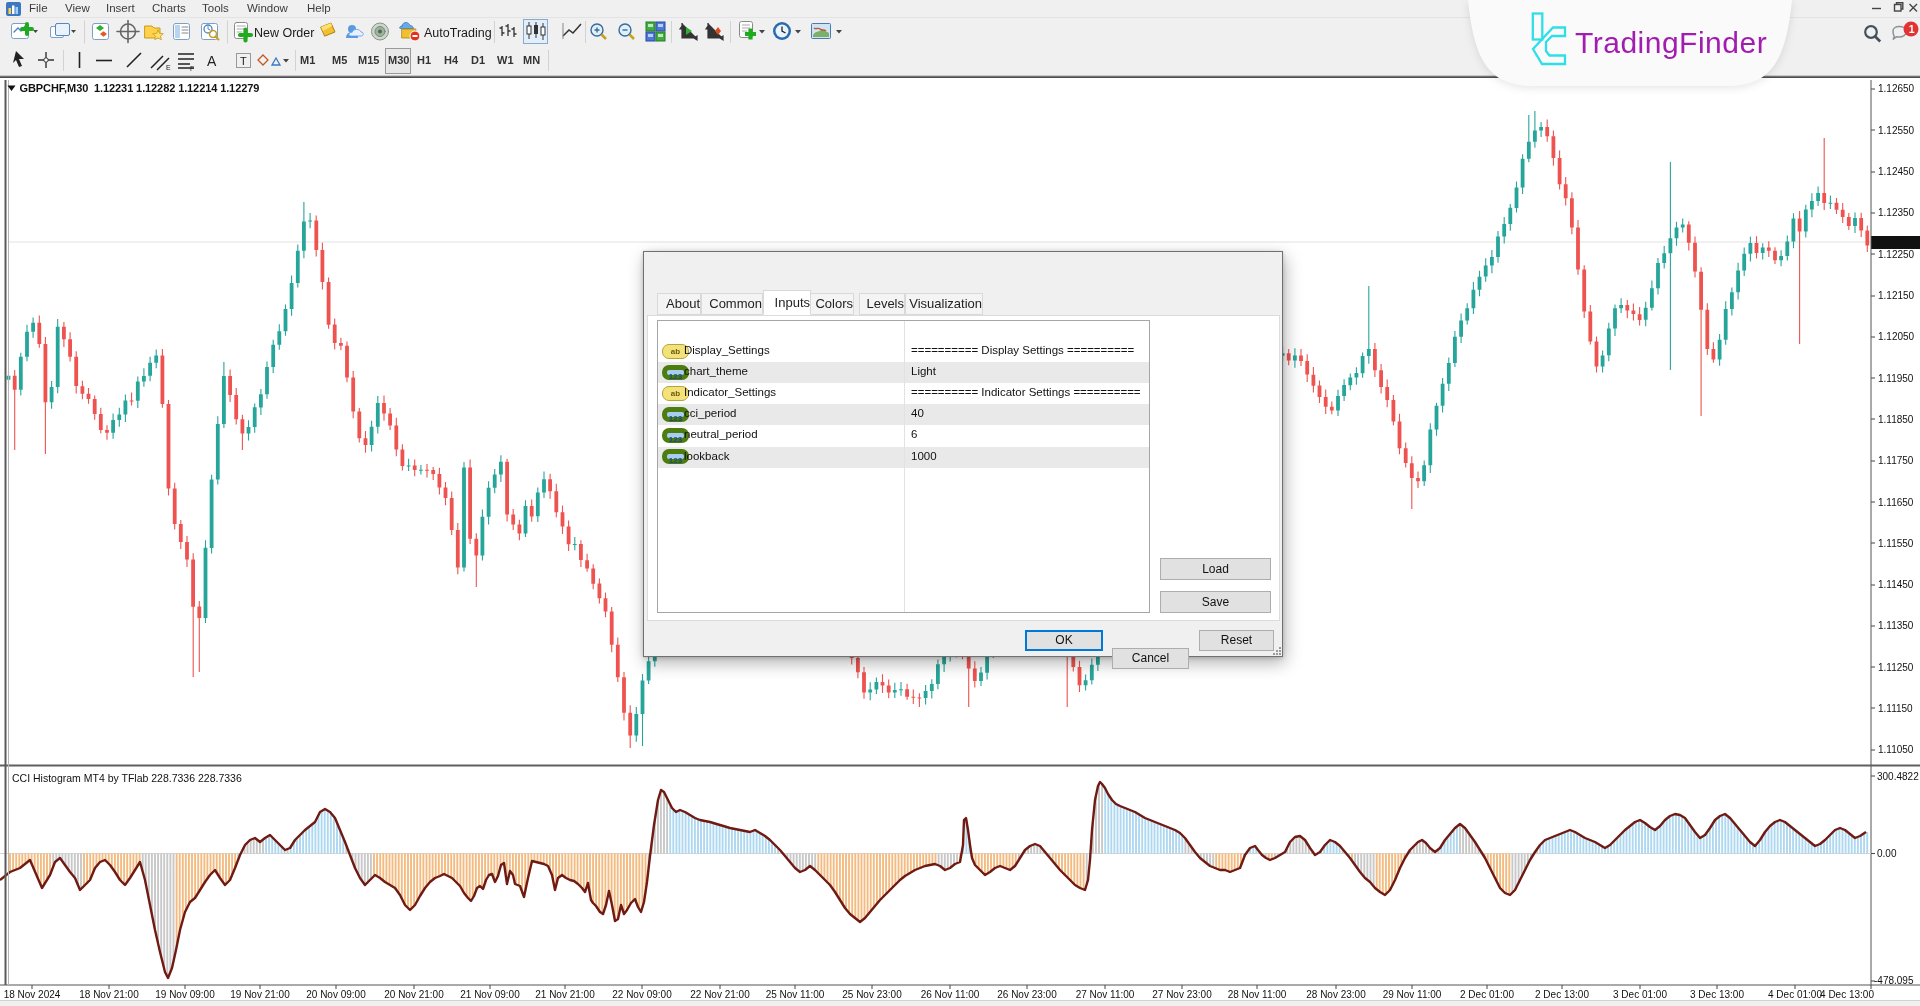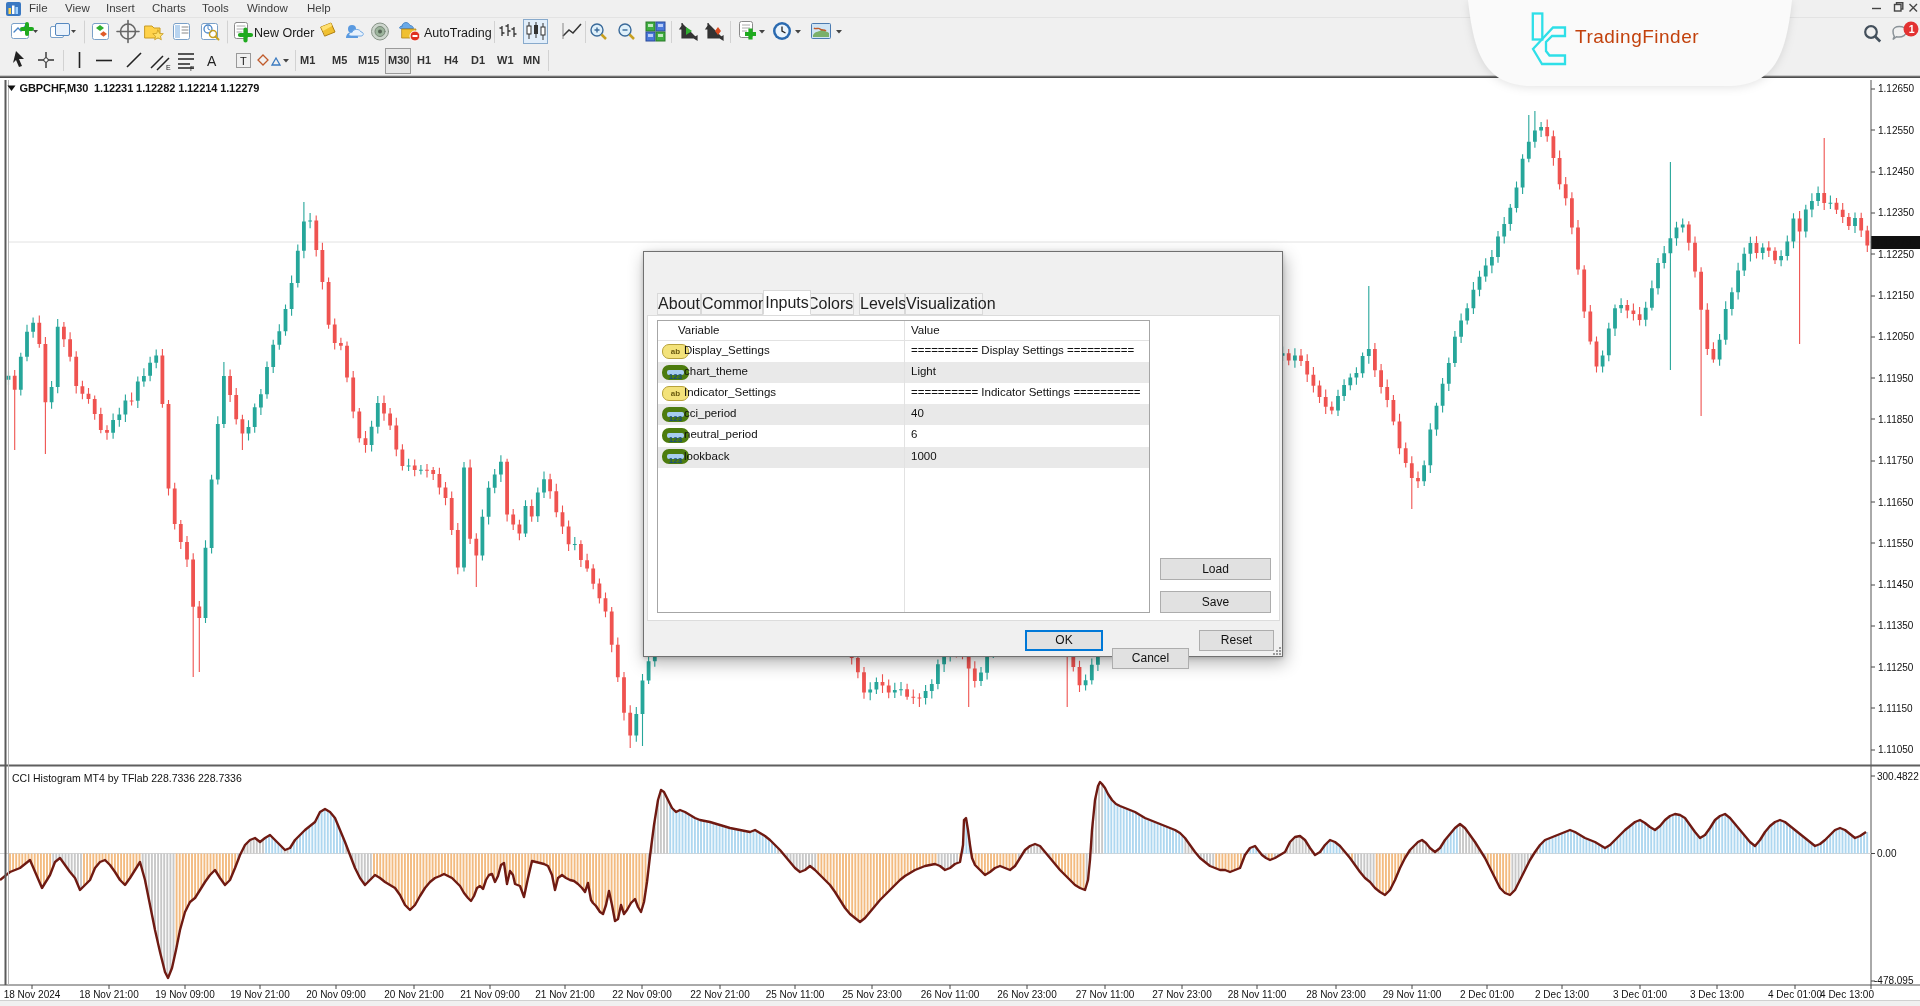--- a/index.html
+++ b/index.html
@@ -6,28 +6,28 @@
 #menubar{position:absolute;left:0;top:0;width:1920px;height:18px;background:#f0f0f0;border-bottom:1px solid #e3e3e3}
 #menubar span{position:absolute;top:2px;font-size:11.5px;color:#3c3c3c}
 #tb1{position:absolute;left:0;top:18px;width:1920px;height:29px;background:#f0f0f0}
 #tb2{position:absolute;left:0;top:47px;width:1920px;height:29px;background:#f0f0f0;border-bottom:1px solid #c9c9c9}
 .tbtxt{position:absolute;top:8px;font-size:12.5px;color:#1a1a1a}
 .tf{position:absolute;top:7px;font-size:11px;color:#333;font-weight:bold}
 #chart{position:absolute;left:0;top:0;width:1920px;height:1006px}
 #statusbar{position:absolute;left:0;top:1000px;width:1920px;height:6px;background:#f0f0f0;border-top:1px solid #d0d0d0}
 
 #wm{position:absolute;left:1455px;top:0;width:350px;height:92px}
-#wmtext{position:absolute;left:120px;top:26px;font-size:19px;color:#c2410c;letter-spacing:0.5px}
+#wmtext{position:absolute;left:120px;top:26px;font-size:30px;color:#a21caf;letter-spacing:0.5px}
 
 #dlg{position:absolute;left:643px;top:251px;width:640px;height:406px;background:#f0f0f0;border:1px solid #707070;box-shadow:2px 6px 16px rgba(0,0,0,.30),0 1px 4px rgba(0,0,0,.18)}
 #dlgtitle{position:absolute;left:0;top:0;width:100%;height:31px;background:#fff}
 #dlgtitle .t{position:absolute;left:10px;top:9px;font-size:12px;color:#1a1a1a}
 #dlgtitle .q{position:absolute;left:568px;top:8px;font-size:13px;color:#333}
 #dlgtitle .x{position:absolute;left:613px;top:7px;font-size:13px;color:#333}
-.tab{position:absolute;top:41px;height:22px;background:#f4f4f4;border:1px solid #d9d9d9;font-size:16px;color:#222;text-align:center;line-height:20px}
+.tab{position:absolute;top:41px;height:22px;background:#f4f4f4;border:1px solid #d9d9d9;font-size:13px;color:#222;text-align:right;line-height:20px}
 .tabsel{background:#fff;border-bottom:1px solid #fff;height:25px;top:38px;z-index:3;line-height:24px}
 #tabpage{position:absolute;left:3px;top:63px;width:633px;height:306px;background:#fff;border:1px solid #dcdcdc}
 #tbl{position:absolute;left:13px;top:68px;width:493px;height:293px;background:#fff;border:1px solid #a6a6a6}
 #tbl .hdr{position:absolute;left:0;top:0;width:100%;height:20px;border-bottom:1px solid #e2e2e2;font-size:11.5px;color:#111}
 .row{position:absolute;left:0;width:491px;height:21.1px;font-size:11.5px;color:#111}
 .rowg{background:#e9e9e9}
 .coldiv{position:absolute;left:246px;top:0;width:1px;height:291px;background:#e2e2e2}
 .vartxt{position:absolute;left:26px;top:3px}
 .valtxt{position:absolute;left:253px;top:3px}
 .ico{position:absolute;left:4px;top:2.5px;width:27px;height:15px;border-radius:7px;font-size:8px;font-weight:bold;text-align:center;line-height:14px}
@@ -363,24 +363,20 @@
 
 <div id="dlg">
  <div class="tab" style="left:13px;width:44px">About</div>
  <div class="tab" style="left:57px;width:62px">Common</div>
  <div class="tab tabsel" style="left:119px;width:48px">Inputs</div>
  <div class="tab" style="left:162px;width:48px">Colors</div>
  <div class="tab" style="left:215px;width:46px">Levels</div>
  <div class="tab" style="left:261px;width:78px">Visualization</div>
  <div id="tabpage"></div>
  <div id="tbl">
-  <div class="hdr">
-        <span style="position:absolute;left:20px;top:3px">Variable</span>
-        <span style="position:absolute;left:253px;top:3px">Value</span>
-      </div>
   <div class="row" style="top:20px">
         <span class="ico icoy">ab</span>
         <span class="vartxt">Display_Settings</span>
         <span class="valtxt">========== Display Settings ==========</span>
       </div>
   <div class="row rowg" style="top:41.1px">
         <span class="ico icob">123</span>
         <span class="vartxt">chart_theme</span>
         <span class="valtxt">Light</span>
       </div>

